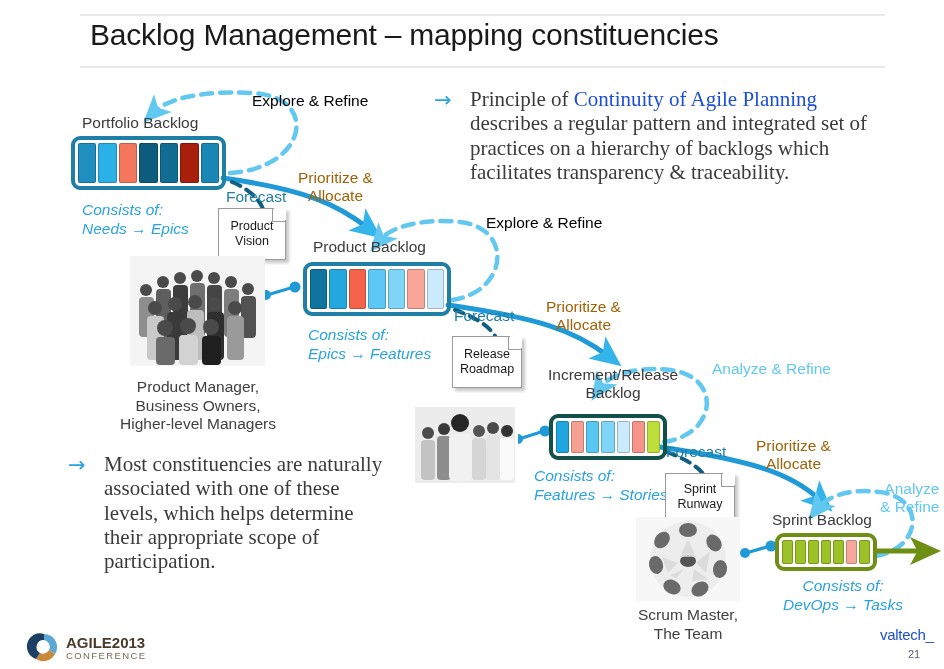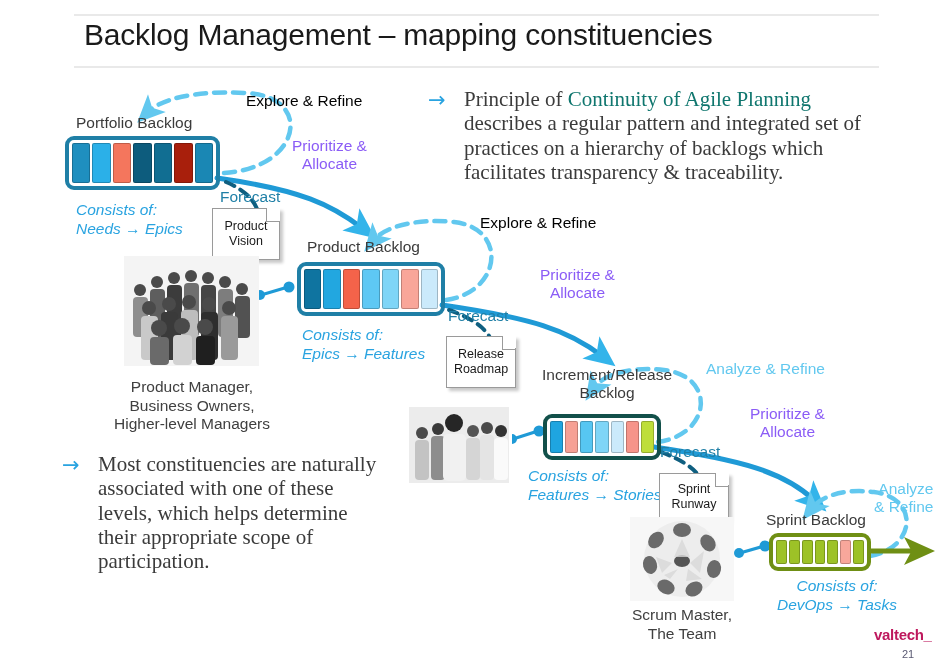--- a/index.html
+++ b/index.html
@@ -3,21 +3,21 @@
 <meta charset="utf-8">
 <style>
   html,body{margin:0;padding:0;}
   body{
     width:944px;height:669px;
     background:#ffffff;
     font-family:"Liberation Sans", sans-serif;
     overflow:hidden;
     position:relative;
   }
-  .slide{position:absolute;left:2px;top:0;width:840px;height:669px;}
+  .slide{position:absolute;left:8px;top:0;width:840px;height:669px;}
 
   
   .title-rule{position:absolute;left:72px;top:14px;width:805px;height:2px;background:#e9e9e9;}
   .title-rule-bottom{position:absolute;left:72px;top:66px;width:805px;height:2px;background:#e9e9e9;}
   .slide-title{
     position:absolute;left:82px;top:18px;width:800px;
     font-size:30px;color:#1a1a1a;letter-spacing:-0.2px;white-space:nowrap;
   }
 
   
@@ -25,21 +25,21 @@
     position:absolute;
     font-family:"Liberation Serif", serif;
     color:#3b3b3b;
     font-size:21px;
     line-height:1.16;
   }
   .prose .arrow{
     position:absolute;left:-36px;top:1px;
     color:#29a3e0;font-size:21px;font-family:"DejaVu Sans",sans-serif;
   }
-  .hl{color:#0f766e;}
+  .hl{color:#1d4ed8;}
 
   #prose-principle{left:462px;top:87px;width:430px;}
   #prose-constituencies{left:96px;top:452px;width:290px;}
 
   
   .backlog{position:absolute;box-sizing:border-box;border-radius:9px;}
   .backlog .cells{position:absolute;left:0;top:0;right:0;bottom:0;display:flex;
      align-items:stretch;padding:3px;box-sizing:border-box;gap:2px;}
   .cell{flex:1 1 0;border-radius:2px;box-sizing:border-box;}
 
@@ -48,40 +48,40 @@
 
   .consists{
     position:absolute;font-style:italic;color:#29a3e0;font-size:15.5px;
     line-height:1.2;white-space:nowrap;
   }
 
   
   .cyc{position:absolute;font-size:15.5px;line-height:1.15;white-space:nowrap;}
   .cyc.explore{color:#000000;}
   .cyc.analyze{color:#62c8ef;margin-top:16px;}
-  .cyc.prioritize{color:#8b5cf6;text-align:center;}
+  .cyc.prioritize{color:#a16207;text-align:center;margin-top:32px;}
   .cyc.forecast{color:#1f7fa6;}
 
   
   .doc{position:absolute;background:#ffffff;border:1px solid #9a9a9a;
     box-shadow:3px 3px 3px rgba(0,0,0,.22);box-sizing:border-box;
     display:flex;align-items:center;justify-content:center;text-align:center;
     font-size:12.5px;color:#1a1a1a;line-height:1.18;}
   .doc .fold{position:absolute;right:-1px;top:-1px;width:13px;height:13px;
     background:linear-gradient(225deg,#ffffff 0 50%,transparent 50%);
     border-left:1px solid #9a9a9a;border-bottom:1px solid #9a9a9a;}
 
   
   .people{position:absolute;background:#f2f2f2;overflow:hidden;}
   .people .ppl-svg{display:block;width:100%;height:100%;}
   .ppl-cap{position:absolute;text-align:center;font-size:15.5px;color:#404040;line-height:1.2;}
 
   
   .logo-agile{position:absolute;left:14px;top:630px;width:130px;height:34px;}
-  .valtech{position:absolute;left:872px;top:626px;font-size:15px;font-weight:bold;color:#be185d;letter-spacing:-0.3px;}
+  .valtech{position:absolute;left:872px;top:626px;font-size:15px;font-weight:normal;color:#1d4ed8;letter-spacing:-0.3px;}
   .pageno{position:absolute;left:900px;top:648px;font-size:11px;color:#5a5a73;}
 
   svg.arrows{position:absolute;left:0;top:0;width:944px;height:669px;pointer-events:none;}
 </style>
 </head>
 <body>
 
 <div class="slide">
 
   <div class="title-rule"></div>
@@ -356,16 +356,29 @@
           <path d="M40,62 L48,52 L34,58 Z"></path>
         <path d="M26,40 L42,46 L32,56 Z"></path>
       </g>
     </svg>
   </div>
   <div class="ppl-cap" style="left:602px;top:606px;width:156px;">
     <div>Scrum Master,</div>
     <div>The Team</div>
   </div>
 
+  <div class="logo-agile">
+    <svg viewBox="0 0 130 34" style="width:130px;height:34px;">
+      <g>
+        <path d="M22,4 a13,13 0 0,1 0,26 a13,13 0 0,1 0,-26 Z" fill="none"></path>
+        <path d="M22,4 A13,13 0 0,1 33,24 L27,20 A7,7 0 0,0 22,10 Z" fill="#5ba8d4"></path>
+        <path d="M33,24 A13,13 0 0,1 14,29 L18,23 A7,7 0 0,0 27,20 Z" fill="#c68a3a"></path>
+        <path d="M14,29 A13,13 0 0,1 22,4 L22,10 A7,7 0 0,0 18,23 Z" fill="#1d3f63"></path>
+        <circle cx="22" cy="17" r="5.5" fill="#ffffff"></circle>
+      </g>
+      <text x="44" y="18" font-family="Liberation Sans, sans-serif" font-size="15" font-weight="bold" fill="#4a3b2a">AGILE2013</text>
+      <text x="44" y="29" font-family="Liberation Sans, sans-serif" font-size="9.5" letter-spacing="1.4" fill="#7b6a55">CONFERENCE</text>
+    </svg>
+  </div>
   <div class="valtech">valtech_</div>
   <div class="pageno">21</div>
 
 </div>
 
 </body></html>

